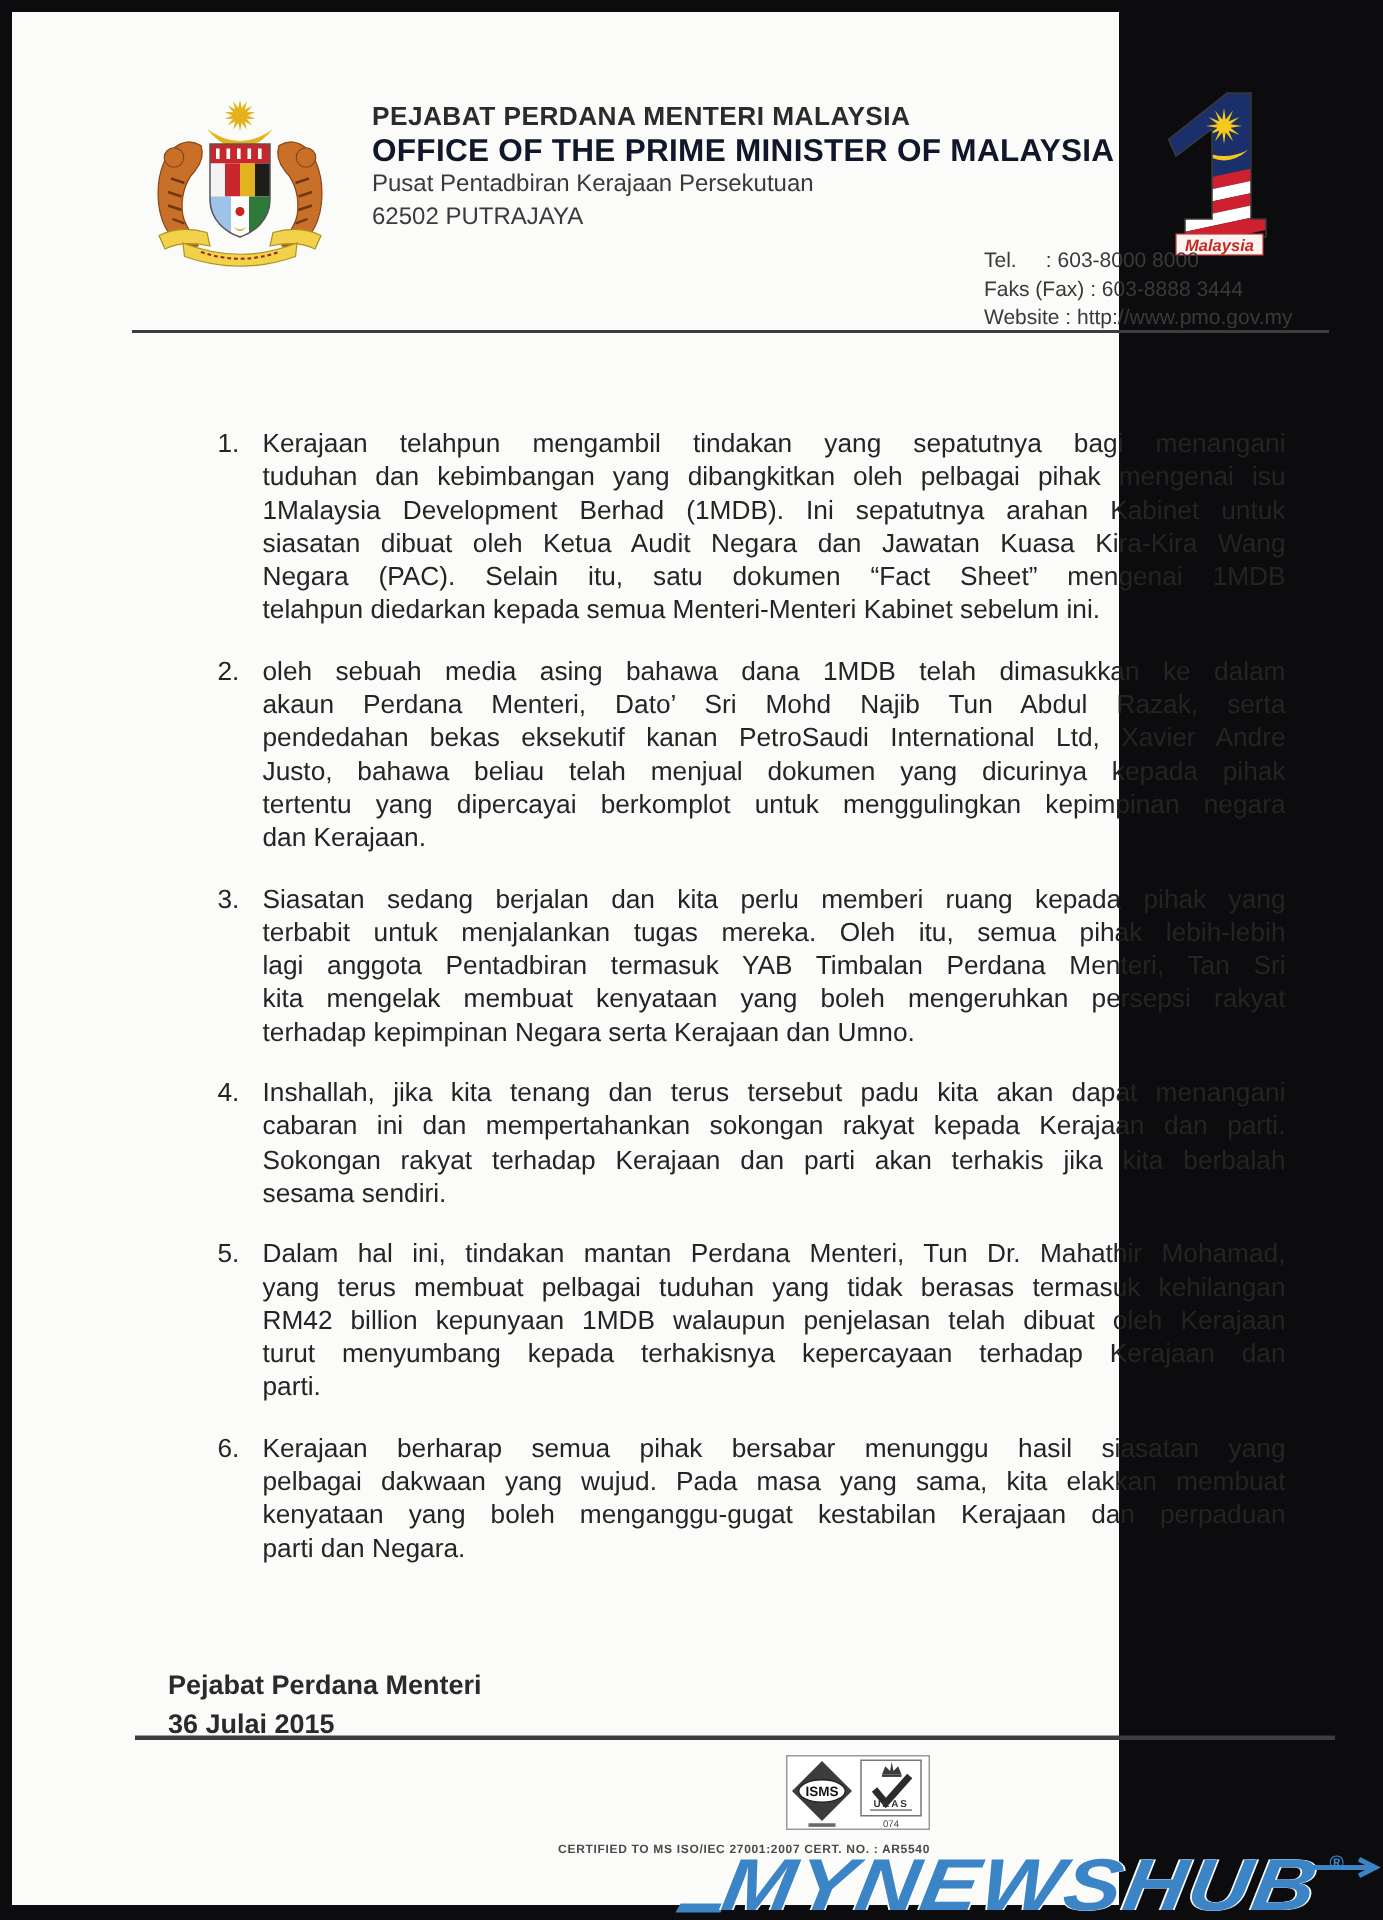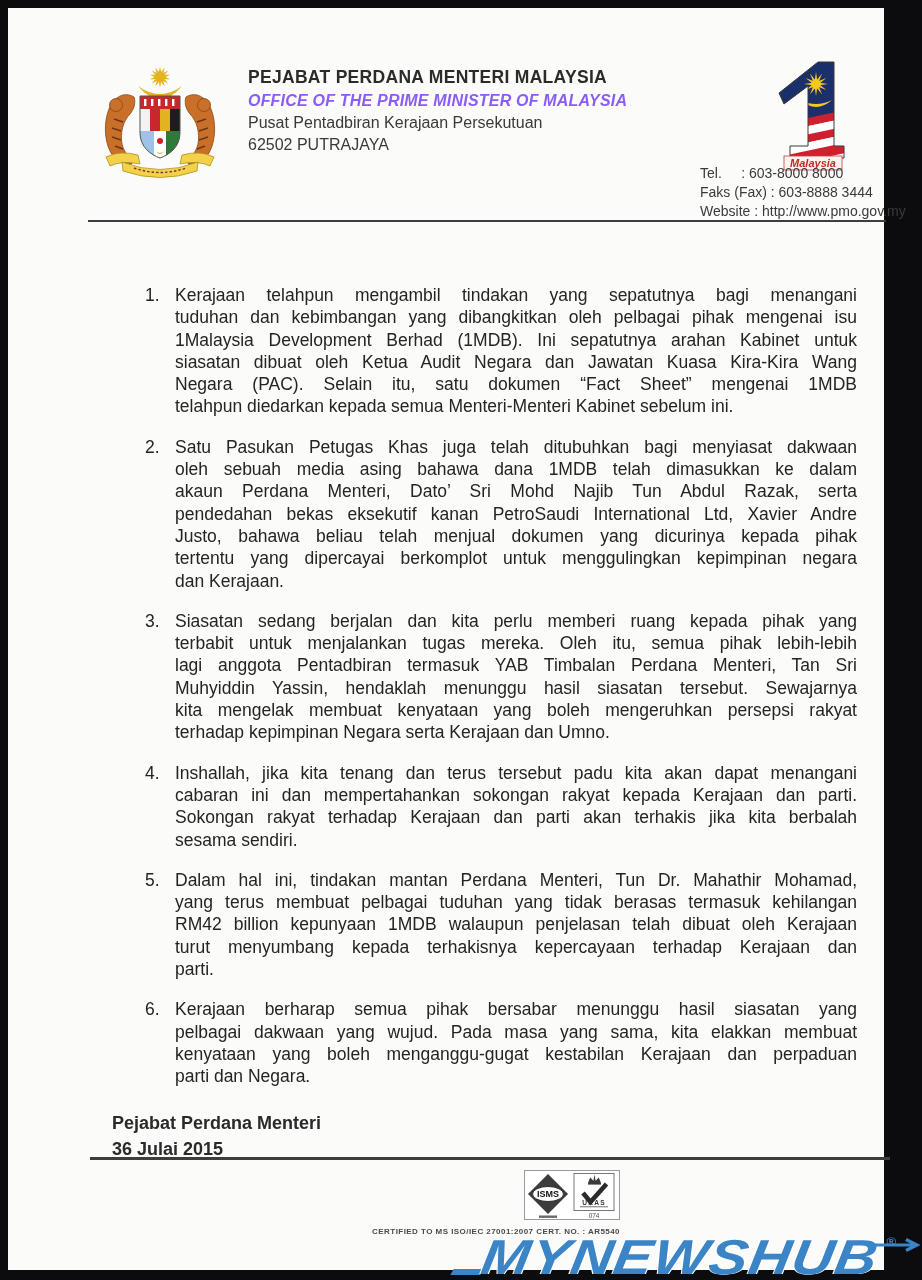--- a/index.html
+++ b/index.html
@@ -5,33 +5,33 @@
   html,body { margin:0; padding:0; }
   body {
     width:922px; height:1280px;
     background:#0c0c0e;
     position:relative;
     overflow:hidden;
     font-family:"Liberation Sans", sans-serif;
   }
   .page {
     position:absolute; left:8px; top:8px;
-    width:876px; height:1262px;
+    width:738px; height:1262px;
     background:#fbfbf9;
     color:#1f1f1f;
   }
   
   .coat-of-arms { position:absolute; left:86px; top:56px; width:132px; height:116px; }
   .org-block { position:absolute; left:240px; top:58px; }
   .org-ms { font-size:17.5px; font-weight:bold; color:#2b2b2b; letter-spacing:.3px; line-height:23px; }
-  .org-en { font-size:16px; font-weight:bold; font-style:italic; color:#8b5cf6; letter-spacing:.2px; line-height:23px; }
+  .org-en { font-size:21px; font-weight:bold; color:#0f172a; letter-spacing:.2px; line-height:23px; }
   .addr  { font-size:16px; color:#3a3a3a; line-height:21.5px; }
   .one-m { position:absolute; left:756px; top:48px; width:92px; height:116px; }
   .contact { position:absolute; left:648px; top:156px; }
-  .contact-line { font-size:14px; color:#3a3a3a; line-height:19px; white-space:pre;margin-left:44px; }
+  .contact-line { font-size:14px; color:#3a3a3a; line-height:19px; white-space:pre; }
   .rule { position:absolute; background:#3d3d40; height:2px; }
   .rule-top { left:80px; top:212px; width:798px; }
   .rule-bottom { left:82px; top:1149px; width:800px; height:3px; }
   
   .title-wrap { position:absolute; left:80px; top:230px; width:760px; text-align:center; }
   .doc-title {
     display:inline-block;
     font-size:21px; font-weight:bold; letter-spacing:.6px; color:#242424;
     border-bottom:2.5px solid #2c2c2c; padding-bottom:1px;
   }
@@ -185,36 +185,34 @@
           <div class="para-line">tuduhan dan kebimbangan yang dibangkitkan oleh pelbagai pihak mengenai isu</div>
           <div class="para-line">1Malaysia Development Berhad (1MDB). Ini sepatutnya arahan Kabinet untuk</div>
           <div class="para-line">siasatan dibuat oleh Ketua Audit Negara dan Jawatan Kuasa Kira-Kira Wang</div>
           <div class="para-line">Negara (PAC). Selain itu, satu dokumen “Fact Sheet” mengenai 1MDB</div>
           <div class="para-line last">telahpun diedarkan kepada semua Menteri-Menteri Kabinet sebelum ini.</div>
         </div>
       </div>
       <div class="para">
         <div class="para-num">2.</div>
         <div class="para-body">
-          <div class="para-line">Satu Pasukan Petugas Khas juga telah ditubuhkan bagi menyiasat dakwaan</div>
           <div class="para-line">oleh sebuah media asing bahawa dana 1MDB telah dimasukkan ke dalam</div>
           <div class="para-line">akaun Perdana Menteri, Dato’ Sri Mohd Najib Tun Abdul Razak, serta</div>
           <div class="para-line">pendedahan bekas eksekutif kanan PetroSaudi International Ltd, Xavier Andre</div>
           <div class="para-line">Justo, bahawa beliau telah menjual dokumen yang dicurinya kepada pihak</div>
           <div class="para-line">tertentu yang dipercayai berkomplot untuk menggulingkan kepimpinan negara</div>
           <div class="para-line last">dan Kerajaan.</div>
         </div>
       </div>
       <div class="para">
         <div class="para-num">3.</div>
         <div class="para-body">
           <div class="para-line">Siasatan sedang berjalan dan kita perlu memberi ruang kepada pihak yang</div>
           <div class="para-line">terbabit untuk menjalankan tugas mereka.  Oleh itu, semua pihak lebih-lebih</div>
           <div class="para-line">lagi anggota Pentadbiran termasuk YAB Timbalan Perdana Menteri, Tan Sri</div>
-          <div class="para-line">Muhyiddin Yassin, hendaklah menunggu hasil siasatan tersebut. Sewajarnya</div>
           <div class="para-line">kita mengelak membuat kenyataan yang boleh mengeruhkan persepsi rakyat</div>
           <div class="para-line last">terhadap kepimpinan Negara serta Kerajaan dan Umno.</div>
         </div>
       </div>
       <div class="para">
         <div class="para-num">4.</div>
         <div class="para-body">
           <div class="para-line">Inshallah, jika kita tenang dan terus tersebut padu kita akan dapat menangani</div>
           <div class="para-line">cabaran ini dan mempertahankan sokongan rakyat kepada Kerajaan dan parti.</div>
           <div class="para-line">Sokongan rakyat terhadap Kerajaan dan parti akan terhakis jika kita berbalah</div>

